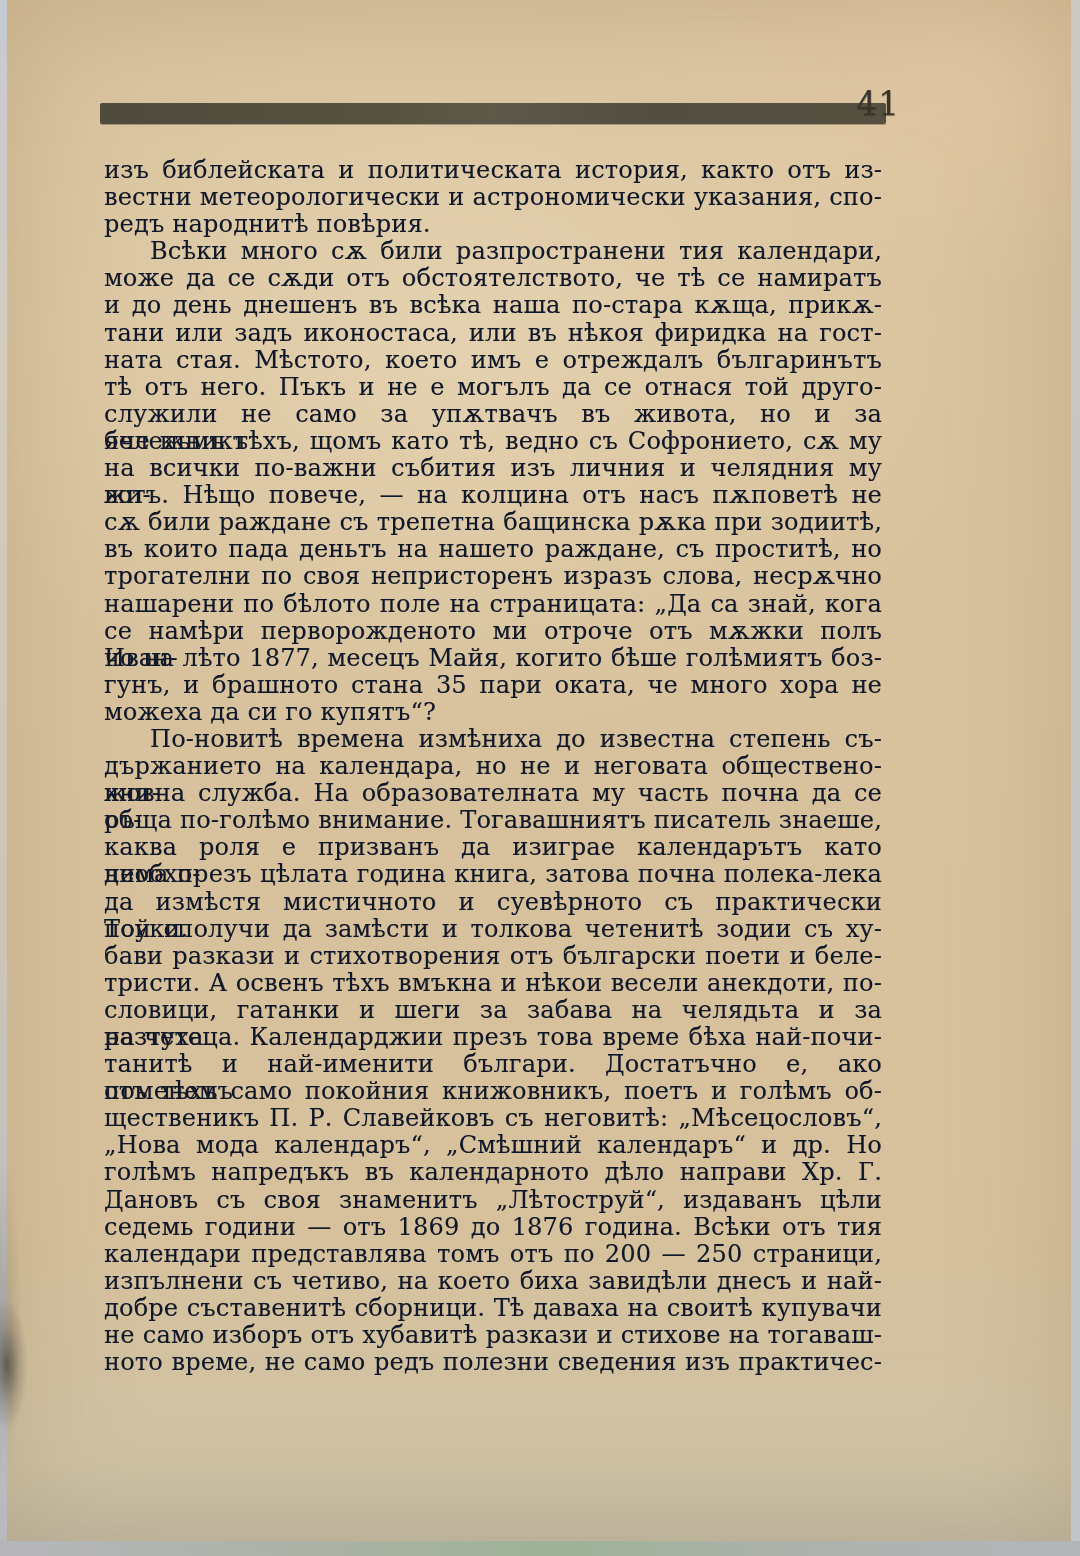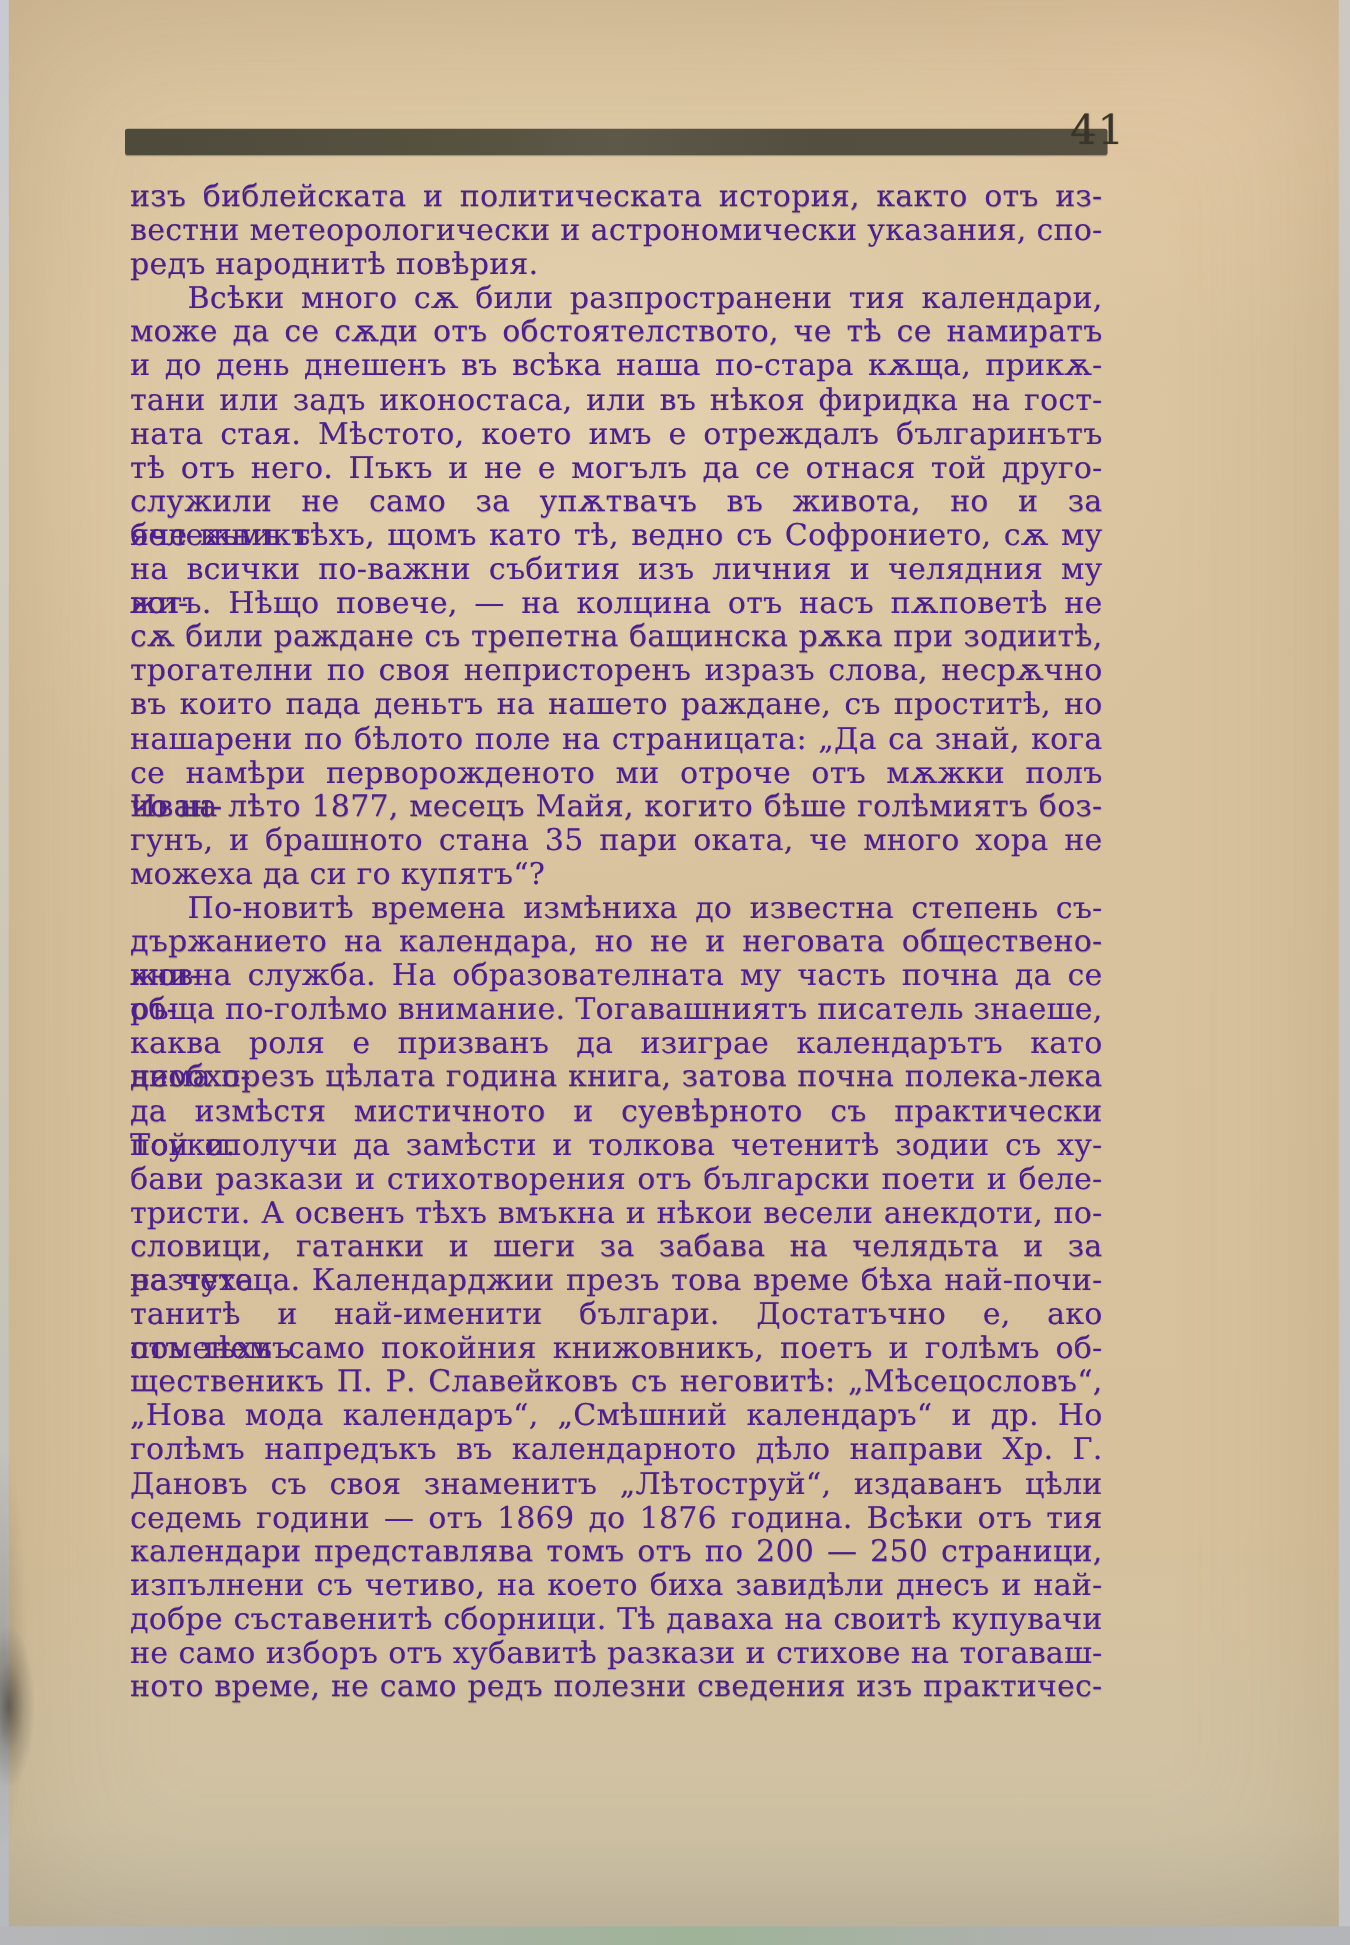--- a/index.html
+++ b/index.html
@@ -50,23 +50,23 @@
     box-shadow: 0 1px 0 rgba(60,55,40,0.35);
   }
   .page-number {
     position: absolute; left: 856px; top: 84px;
     font-size: 33px; font-weight: normal; color: #3a352b;
     letter-spacing: 1px;
     text-shadow: 0.5px 0.5px 0.8px rgba(50,44,32,0.5);
   }
   
   .page-text {
-    position: absolute; left: 104px; top: 144px; width: 778px;
+    position: absolute; left: 104px; top: 157px; width: 778px;
     font-size: 24px; line-height: 27.1px;
-    color: #4c1d95;
+    color: #0f172a;
     letter-spacing: 0.2px;
     text-shadow: 0.3px 0.3px 0.6px rgba(78,66,48,0.45);
   }
   .line {
     height: 27.1px;
     text-align: justify;
     text-align-last: justify;
     text-justify: inter-word;
     white-space: nowrap; 
     overflow: visible;
@@ -97,22 +97,22 @@
     <div class="line justify">може да се сѫди отъ обстоятелството, че тѣ се намиратъ</div>
     <div class="line justify">и до день днешенъ въ всѣка наша по-стара кѫща, прикѫ-</div>
     <div class="line justify">тани или задъ иконостаса, или въ нѣкоя фиридка на гост-</div>
     <div class="line justify">ната стая. Мѣстото, което имъ е отреждалъ българинътъ</div>
     <div class="line justify">тѣ отъ него. Пъкъ и не е могълъ да се отнася той друго-</div>
     <div class="line justify">служили не само за упѫтвачъ въ живота, но и за бележникъ</div>
     <div class="line justify">яче къмъ тѣхъ, щомъ като тѣ, ведно съ Софронието, сѫ му</div>
     <div class="line justify">на всички по-важни събития изъ личния и челядния му жи-</div>
     <div class="line justify">вотъ. Нѣщо повече, — на колцина отъ насъ пѫповетѣ не</div>
     <div class="line justify">сѫ били раждане съ трепетна бащинска рѫка при зодиитѣ,</div>
+    <div class="line justify">въ които пада деньтъ на нашето раждане, съ проститѣ, но</div>
     <div class="line justify">трогателни по своя непристоренъ изразъ слова, несрѫчно</div>
-    <div class="line justify">въ които пада деньтъ на нашето раждане, съ проститѣ, но</div>
     <div class="line justify">нашарени по бѣлото поле на страницата: „Да са знай, кога</div>
     <div class="line justify">се намѣри перворожденото ми отроче отъ мѫжки полъ Иван-</div>
     <div class="line justify">чо на лѣто 1877, месецъ Майя, когито бѣше голѣмиятъ боз-</div>
     <div class="line justify">гунъ, и брашното стана 35 пари оката, че много хора не</div>
     <div class="line short">можеха да си го купятъ“?</div>
     <div class="line justify indent">По-новитѣ времена измѣниха до известна степень съ-</div>
     <div class="line justify">държанието на календара, но не и неговата обществено-кни-</div>
     <div class="line justify">жовна служба. На образователната му часть почна да се об-</div>
     <div class="line justify">ръща по-голѣмо внимание. Тогавашниятъ писатель знаеше,</div>
     <div class="line justify">каква роля е призванъ да изиграе календарътъ като необхо-</div>

